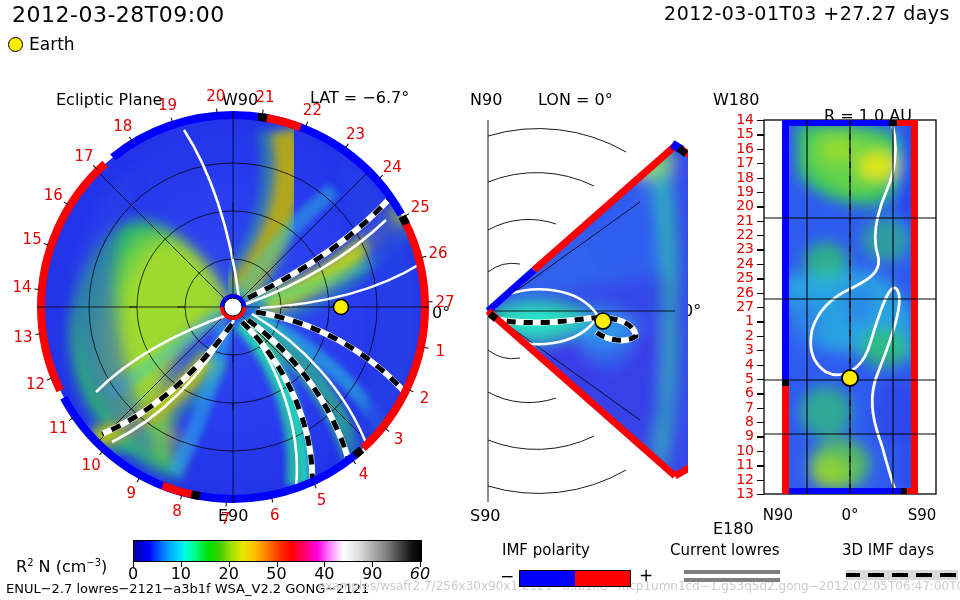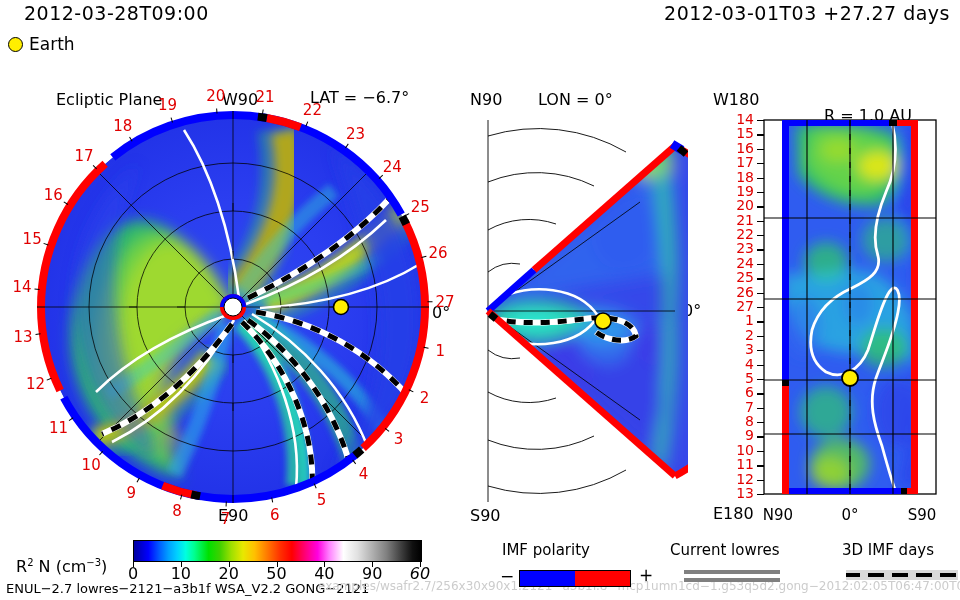--- a/index.html
+++ b/index.html
@@ -3,21 +3,21 @@
 <meta charset="utf-8">
 <style>
   html,body{margin:0;padding:0;background:#ffffff;}
   body{width:960px;height:600px;position:relative;overflow:hidden;
        font-family:"DejaVu Sans",sans-serif;color:#000;}
   .abs{position:absolute;}
   .txt{white-space:nowrap;line-height:1;}
   .red{color:#e00000;}
   .wm{color:#cccccc;}
   
-  #date-left{left:24px;top:4px;font-size:19px;letter-spacing:.5px;}
+  #date-left{left:12px;top:4px;font-size:22px;letter-spacing:.5px;}
   #date-right{right:10px;top:4px;font-size:19px;letter-spacing:.5px;}
   #earth-legend{left:8px;top:36px;font-size:17px;display:flex;align-items:center;gap:6px;}
   .earth-dot{width:13px;height:13px;border-radius:50%;background:#ffee00;
              border:1.5px solid #000;display:inline-block;}
   
   .ptitle{font-size:16px;}
   
   #ecl-wrap{left:34px;top:108px;width:398px;height:400px;}
   #ecl-disk{position:absolute;left:0;top:0;width:398px;height:398px;}
   
@@ -386,21 +386,21 @@
       <path d="M203,36 L210,42"></path>
       <path d="M14,202 L20,207"></path>
     </g>
 
     <circle cx="127" cy="209" r="8" fill="#ffee00" stroke="#000" stroke-width="1.6"></circle>
   </svg>
 </div>
 
 <div class="abs txt ptitle" style="left:713px;top:92px;">W180</div>
 <div class="abs txt ptitle" style="left:824px;top:92px;margin-top:16px;">R = 1.0 AU</div>
-<div class="abs txt ptitle" style="left:713px;top:506px;">E180</div>
+<div class="abs txt ptitle" style="left:713px;top:521px;">E180</div>
 
 <div class="abs" style="left:756px;top:112px;">
   <svg width="188" height="390" viewBox="0 0 188 390">
     <defs>
       <clipPath id="carClip">
           <rect x="8" y="8" width="172" height="374"></rect>
         </clipPath>
       <clipPath id="carData">
           <rect x="26" y="8" width="136" height="374"></rect>
         </clipPath>

